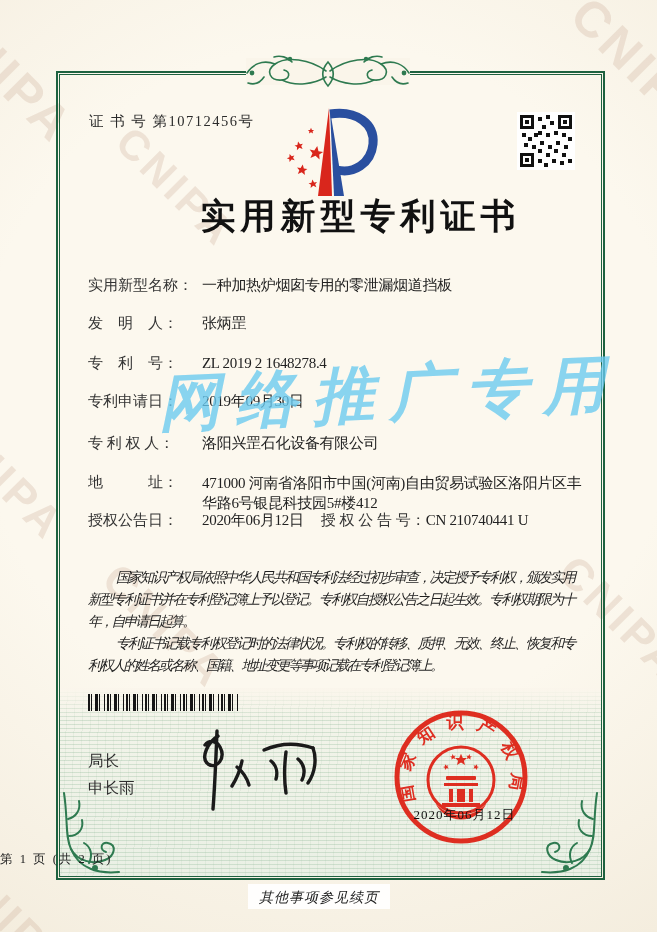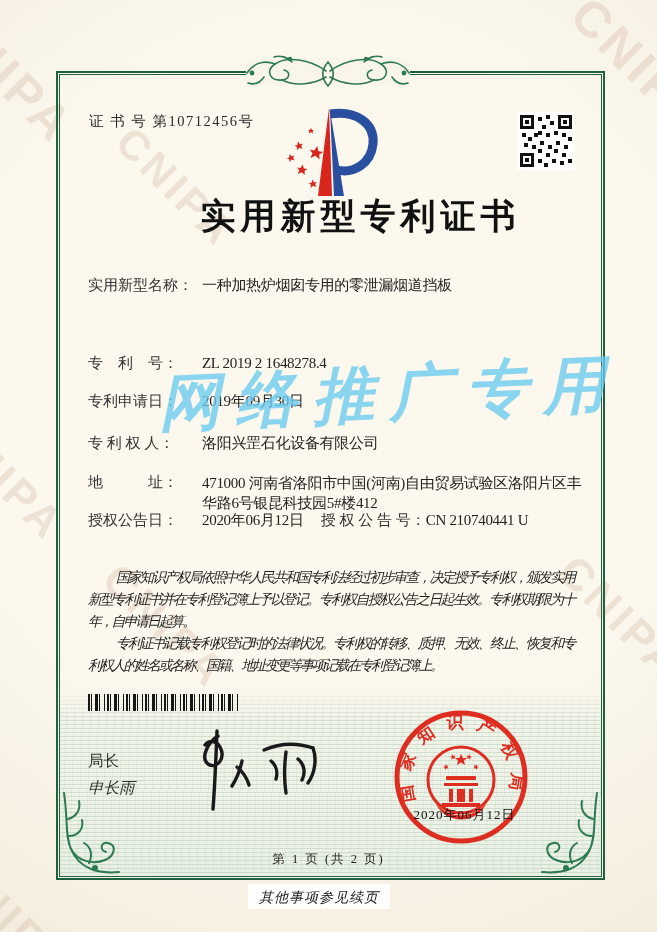--- a/index.html
+++ b/index.html
@@ -68,21 +68,21 @@
       #151515 16px 17px,transparent 17px 19px);
   }
   .signer{position:absolute;left:88px;z-index:5;font-family:"Liberation Sans","DejaVu Sans",sans-serif;
     font-size:15.5px;color:#2e2e2e;}
   .signature{position:absolute;left:180px;top:728px;z-index:5;}
   .seal{position:absolute;left:391px;top:704px;z-index:7;opacity:.95;}
   .seal-date{
     position:absolute;left:402px;top:806px;width:125px;text-align:center;z-index:8;
     font-size:13px;letter-spacing:1px;color:#101010;
   }
-  .page-no{position:absolute;left:0;top:851px;width:100%;text-align:center;z-index:5;
+  .page-no{position:absolute;left:0;top:851px;width:100%;text-align:left;z-index:5;
     font-size:12.5px;letter-spacing:2px;color:#222;}
   .footer-note-box{
     position:absolute;left:248px;top:884px;width:142px;height:25px;z-index:5;
     background:rgba(255,255,255,.92);text-align:center;line-height:25px;
   }
   .footer-note-box span{font-style:italic;font-size:14px;letter-spacing:1px;color:#222;}
 </style>
 </head>
 <body>
 
@@ -203,20 +203,23 @@
         <rect x="43" y="5" width="4" height="4"></rect>
         <rect x="5" y="43" width="4" height="4"></rect>
       </g>
   </svg>
 
   <div class="title">实用新型专利证书</div>
 
   <div class="frow" style="top:276px;">
     <span class="flabel">实用新型名称：</span><span class="fvalue">一种加热炉烟囱专用的零泄漏烟道挡板</span>
   </div>
+  <div class="frow" style="top:314px;">
+    <span class="flabel">发　明　人：</span><span class="fvalue">张炳罡</span>
+  </div>
   <div class="frow" style="top:354px;">
     <span class="flabel">专　利　号：</span><span class="fvalue">ZL 2019 2 1648278.4</span>
   </div>
   <div class="frow" style="top:392px;">
     <span class="flabel">专利申请日：</span><span class="fvalue">2019年09月30日</span>
   </div>
   <div class="frow" style="top:434px;">
     <span class="flabel">专 利 权 人：</span><span class="fvalue">洛阳兴罡石化设备有限公司</span>
   </div>
   <div class="frow" style="top:473px;">
@@ -227,21 +230,21 @@
   </div>
 
   <div class="body-text">
     <p>国家知识产权局依照中华人民共和国专利法经过初步审查，决定授予专利权，颁发实用新型专利证书并在专利登记簿上予以登记。专利权自授权公告之日起生效。专利权期限为十年，自申请日起算。</p>
     <p>专利证书记载专利权登记时的法律状况。专利权的转移、质押、无效、终止、恢复和专利权人的姓名或名称、国籍、地址变更等事项记载在专利登记簿上。</p>
   </div>
 
   <div class="barcode"></div>
 
   <div class="signer" style="top:751px;">局长</div>
-  <div class="signer" style="top:778px;font-style:italic;">申长雨</div>
+  <div class="signer" style="top:778px;">申长雨</div>
 
   <svg class="signature" width="142" height="85" viewBox="0 0 142 85">
     <g stroke="#1a1a1a" stroke-width="3.4" fill="none" stroke-linecap="round">
       <path d="M38,8 C28,14 20,30 28,36 C37,42 46,30 40,19 C36,12 29,12 25,17"></path>
       <path d="M37,3 C36,28 35,56 33,81"></path>
       <path d="M62,33 C60,43 57,50 52,58"></path>
       <path d="M57,39 C63,44 67,50 69,57"></path>
       <path d="M84,22 C100,15 118,15 133,20"></path>
       <path d="M106,24 C104,40 104,52 106,65"></path>
       <path d="M91,33 C96,37 98,44 96,51"></path>

